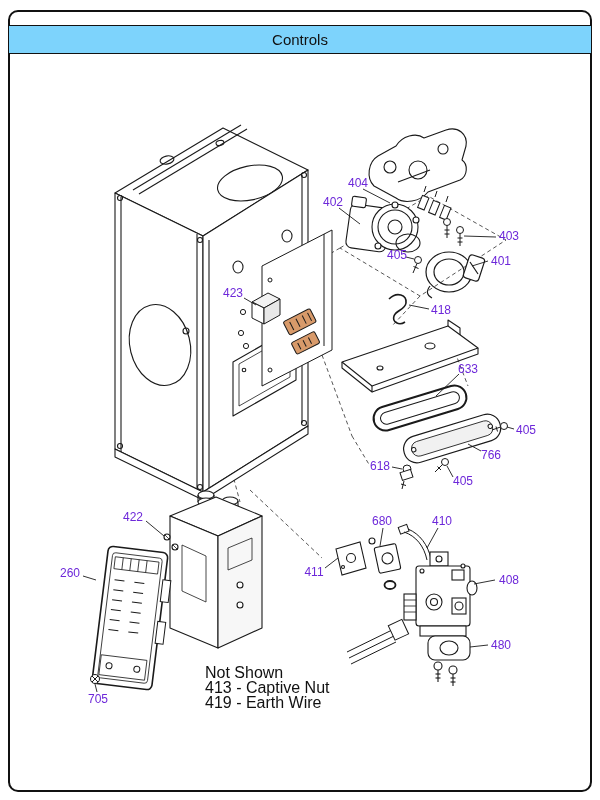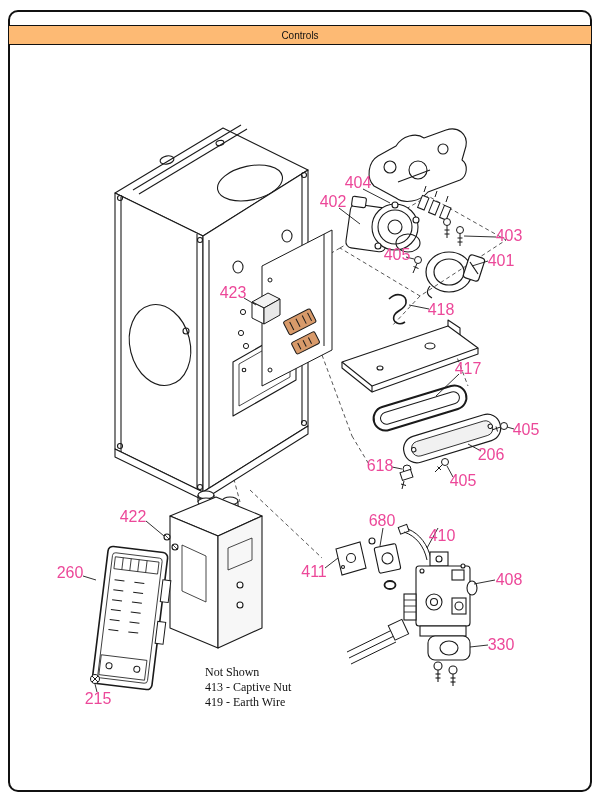--- a/index.html
+++ b/index.html
@@ -1,28 +1,28 @@
 <!DOCTYPE html>
 <html><head>
 <meta charset="utf-8">
 <style>
   * { margin:0; padding:0; box-sizing:border-box; }
   html,body { background:#ffffff; font-family:"Liberation Sans", sans-serif; }
   .page { position:relative; width:600px; height:800px; background:#fff; overflow:hidden; }
   .page-border { position:absolute; left:8px; top:10px; right:8px; bottom:8px;
                  border:2.5px solid #111; border-radius:10px; }
-  .title-bar { position:absolute; left:9px; right:9px; top:25px; height:20px;
+  .title-bar { position:absolute; left:9px; right:9px; top:25px; height:29px;
                border-top:1.5px solid #111; border-bottom:1.5px solid #111;
                display:flex; align-items:center; justify-content:center;
-               font-size:10px; color:#111; background:#fdba74; }
+               font-size:15px; color:#111; background:#7dd3fc; }
   svg.drawing { position:absolute; left:0; top:0; }
-  .label { position:absolute; transform:translate(-50%,-50%); font-size:16px;
-           color:#ec4899; white-space:nowrap; background:transparent; }
-  .notshown { position:absolute; left:205px; top:665px; font-size:12px;
-              color:#111; line-height:15px;font-family:Liberation Serif, serif; }
+  .label { position:absolute; transform:translate(-50%,-50%); font-size:12px;
+           color:#6d28d9; white-space:nowrap; background:transparent; }
+  .notshown { position:absolute; left:205px; top:665px; font-size:16px;
+              color:#111; line-height:15px; }
 </style>
 </head>
 <body>
 
 <div class="page">
 
   <div class="page-border"></div>
 
   <div class="title-bar">
     <span>Controls</span>
@@ -332,33 +332,33 @@
     </g>
   </svg>
 
   <div class="label" style="left:358px; top:183px">404</div>
   <div class="label" style="left:333px; top:202px">402</div>
   <div class="label" style="left:509px; top:236px">403</div>
   <div class="label" style="left:501px; top:261px">401</div>
   <div class="label" style="left:397px; top:255px">405</div>
   <div class="label" style="left:441px; top:310px">418</div>
   <div class="label" style="left:233px; top:293px">423</div>
-  <div class="label" style="left:468px; top:369px">417</div>
+  <div class="label" style="left:468px; top:369px">633</div>
   <div class="label" style="left:526px; top:430px">405</div>
-  <div class="label" style="left:491px; top:455px">206</div>
+  <div class="label" style="left:491px; top:455px">766</div>
   <div class="label" style="left:380px; top:466px">618</div>
   <div class="label" style="left:463px; top:481px">405</div>
   <div class="label" style="left:133px; top:517px">422</div>
   <div class="label" style="left:382px; top:521px">680</div>
-  <div class="label" style="left:442px; top:536px">410</div>
+  <div class="label" style="left:442px; top:521px">410</div>
   <div class="label" style="left:314px; top:572px">411</div>
   <div class="label" style="left:70px; top:573px">260</div>
   <div class="label" style="left:509px; top:580px">408</div>
-  <div class="label" style="left:501px; top:645px">330</div>
-  <div class="label" style="left:98px; top:699px">215</div>
+  <div class="label" style="left:501px; top:645px">480</div>
+  <div class="label" style="left:98px; top:699px">705</div>
 
   <div class="notshown">
     <div>Not Shown</div>
     <div>413 - Captive Nut</div>
     <div>419 - Earth Wire</div>
   </div>
 
 </div>
 
 </body></html>

